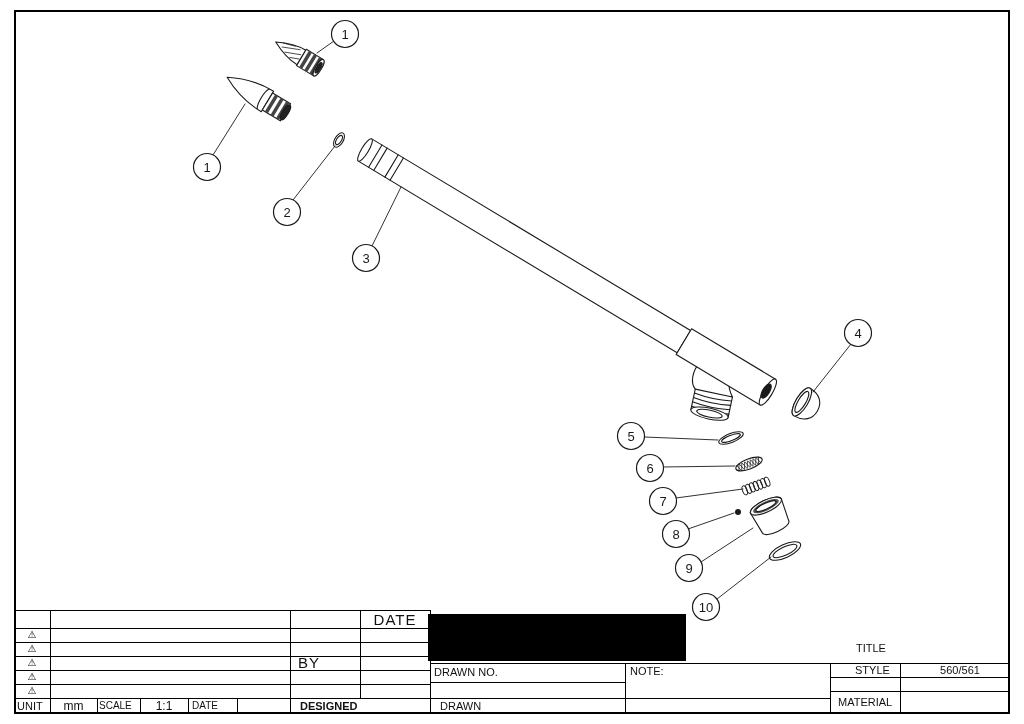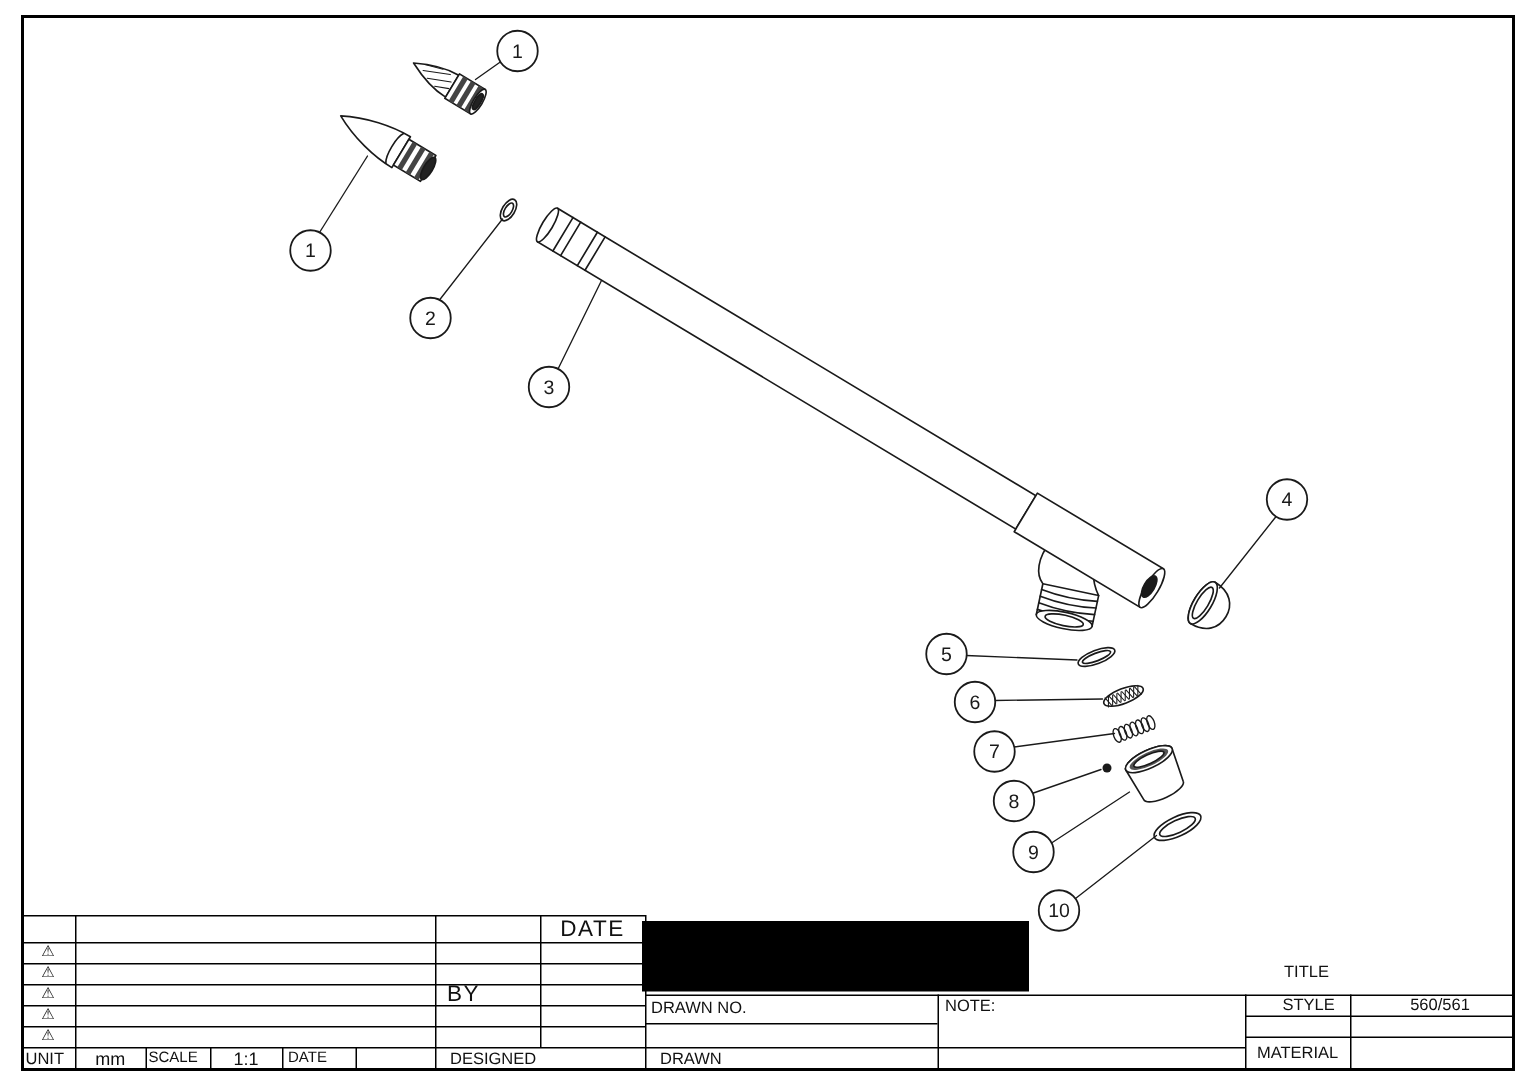--- a/index.html
+++ b/index.html
@@ -235,21 +235,21 @@
   <div class="cell tri" style="left:14px;top:642px;width:36px;height:14px;">⚠</div>
   <div class="cell tri" style="left:14px;top:656px;width:36px;height:14px;">⚠</div>
   <div class="cell tri" style="left:14px;top:670px;width:36px;height:14px;">⚠</div>
   <div class="cell tri" style="left:14px;top:684px;width:36px;height:14px;">⚠</div>
 
   <div class="cell" style="left:14px;top:698px;width:36px;height:16px;padding-left:3px;">UNIT</div>
   <div class="cell ctr" style="left:50px;top:698px;width:47px;height:16px;font-size:12px;">mm</div>
   <div class="cell" style="left:97px;top:698px;width:43px;height:16px;padding-left:2px;font-size:10px;">SCALE</div>
   <div class="cell ctr" style="left:140px;top:698px;width:48px;height:16px;font-size:12px;">1:1</div>
   <div class="cell" style="left:188px;top:698px;width:49px;height:16px;padding-left:4px;font-size:10px;">DATE</div>
-  <div class="cell" style="left:290px;top:698px;width:140px;height:16px;padding-left:10px;">DESIGNED</div>
+  <div class="cell" style="left:290px;top:698px;width:140px;height:16px;padding-left:10px;font-weight:bold;">DESIGNED</div>
 
   <div class="cell" style="left:430px;top:663px;width:195px;height:19px;padding-left:4px;">DRAWN NO.</div>
   <div class="cell" style="left:430px;top:698px;width:195px;height:16px;padding-left:10px;">DRAWN</div>
 
   <div class="cell top" style="left:625px;top:663px;width:205px;height:35px;padding-left:5px;">NOTE:</div>
 
   <div class="cell" style="left:854px;top:663px;width:70px;height:14px;padding-left:1px;">STYLE</div>
   <div class="cell ctr" style="left:900px;top:663px;width:120px;height:14px;">560/561</div>
   <div class="cell" style="left:830px;top:641px;width:70px;height:14px;padding-left:26px;">TITLE</div>
   <div class="cell" style="left:830px;top:691px;width:75px;height:23px;padding-left:8px;">MATERIAL</div>

